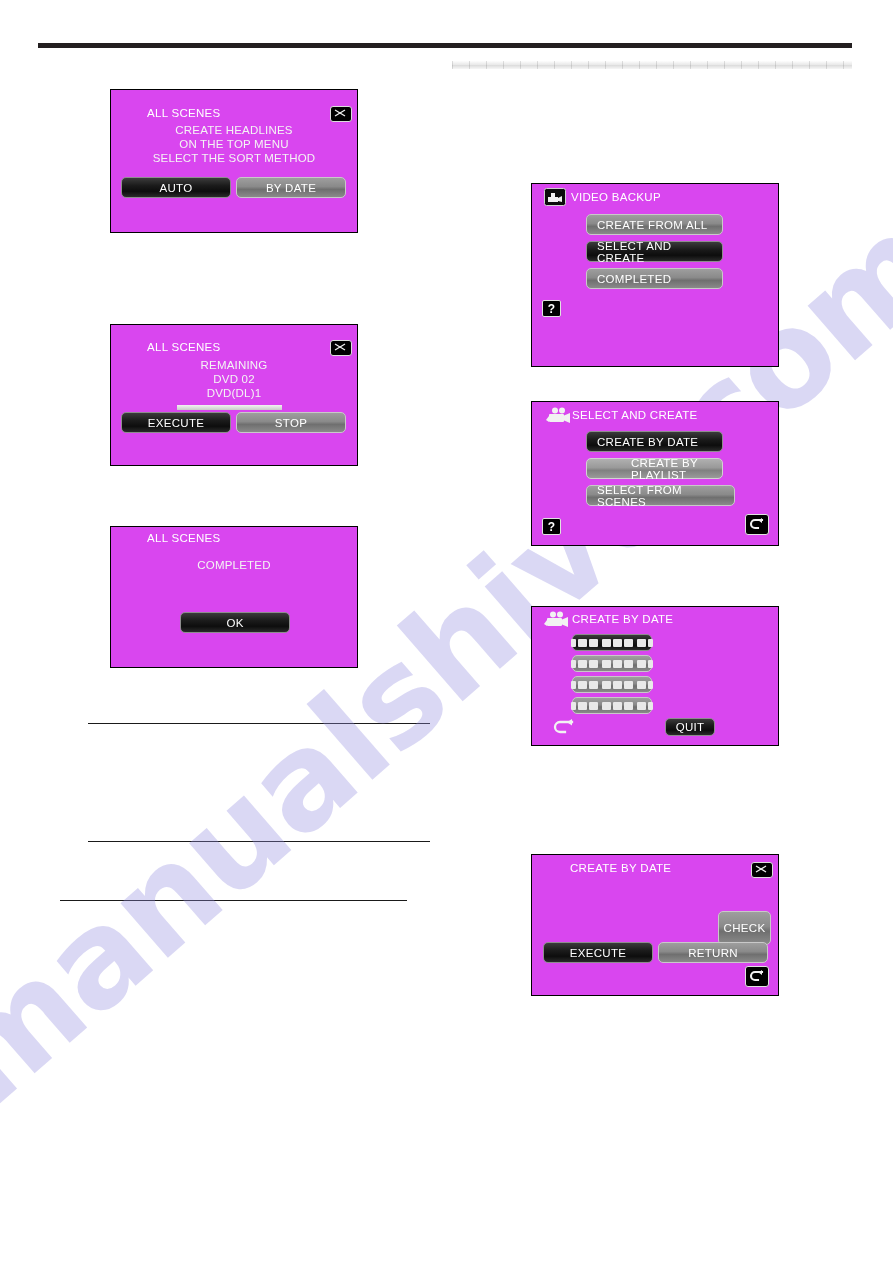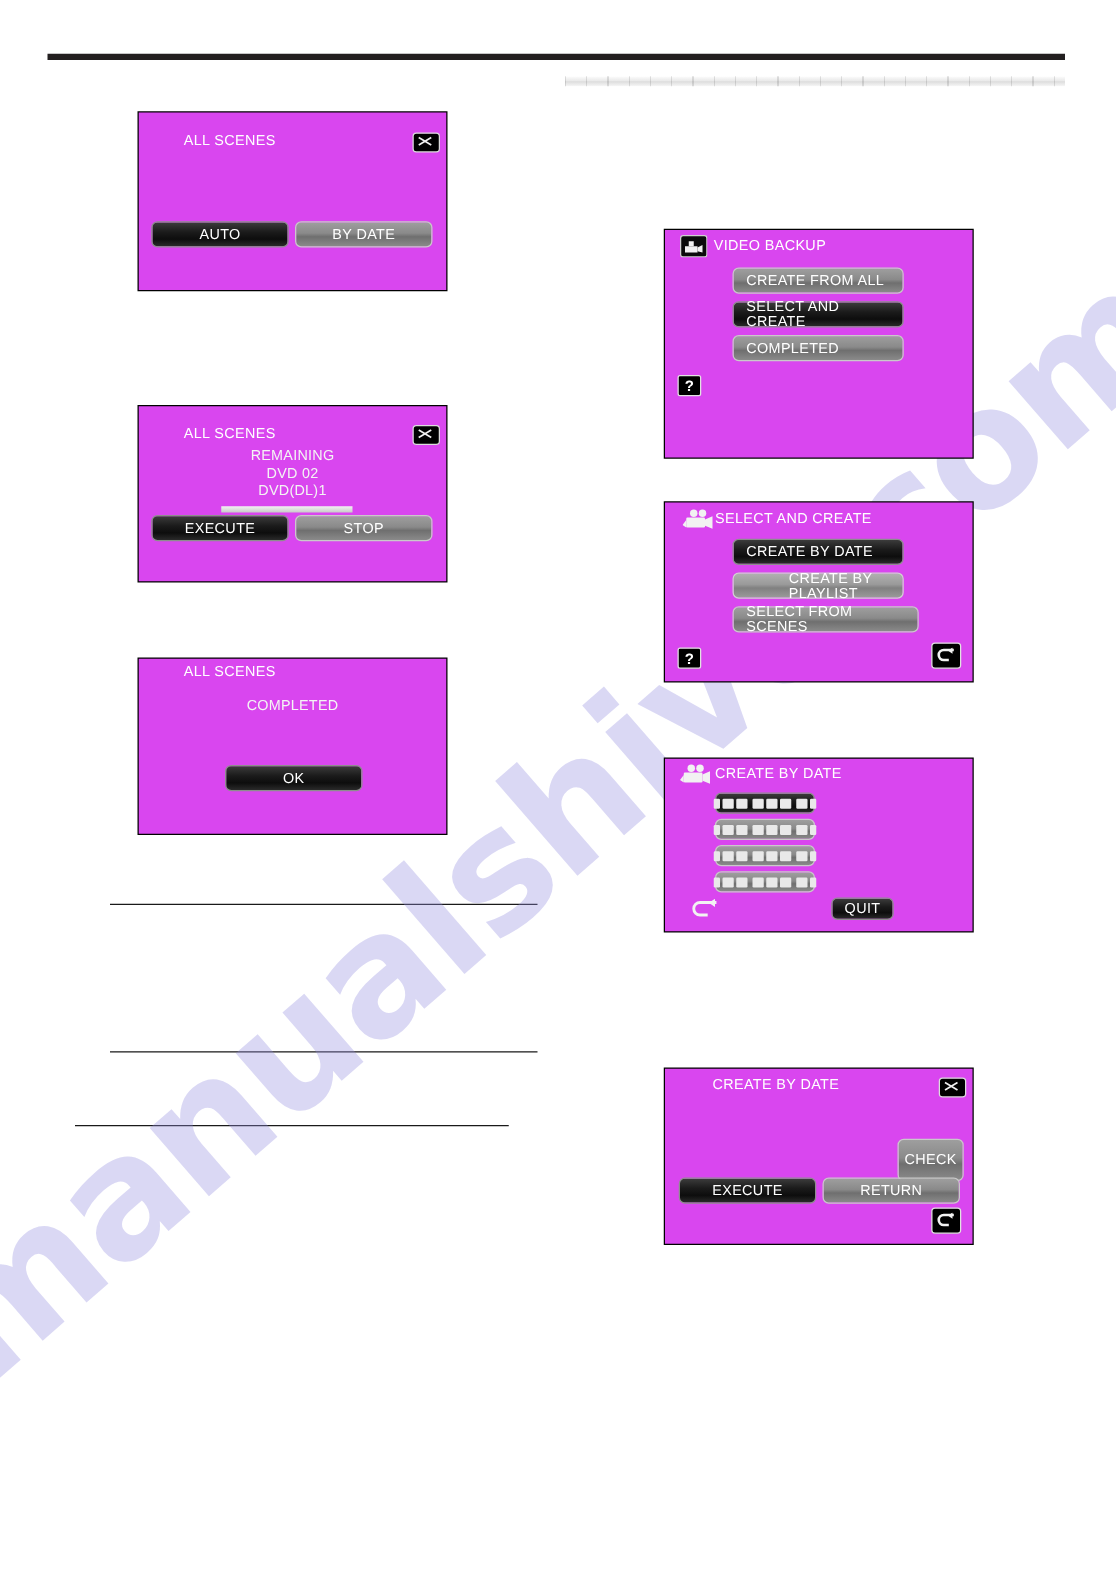--- a/index.html
+++ b/index.html
@@ -126,20 +126,25 @@
 
 <div class="panel" style="left:111px;top:90px;width:246px;height:142px;">
   <div class="title" style="left:36px;top:17px;">ALL SCENES</div>
 
   <div class="xbox" style="left:219px;top:16px;">
     <svg width="18" height="12" viewBox="0 0 18 12" aria-hidden="true">
       <line x1="4" y1="3" x2="14" y2="9" stroke="#f0f0f0" stroke-width="1.3"></line>
       <line x1="14" y1="3" x2="4" y2="9" stroke="#f0f0f0" stroke-width="1.3"></line>
     </svg>
   </div>
+  <div class="centered-lines" style="top:33px;">
+    <div>CREATE HEADLINES</div>
+    <div>ON THE TOP MENU</div>
+    <div>SELECT THE SORT METHOD</div>
+  </div>
   <div class="btn dark center" style="left:10px;top:87px;width:110px;height:21px;">AUTO</div>
   <div class="btn grey center" style="left:125px;top:87px;width:110px;height:21px;">BY DATE</div>
 </div>
 
 <div class="panel" style="left:111px;top:325px;width:246px;height:140px;">
   <div class="title" style="left:36px;top:16px;">ALL SCENES</div>
   <div class="xbox" style="left:219px;top:15px;">
     <svg width="18" height="12" viewBox="0 0 18 12" aria-hidden="true">
       <line x1="4" y1="3" x2="14" y2="9" stroke="#f0f0f0" stroke-width="1.3"></line>
       <line x1="14" y1="3" x2="4" y2="9" stroke="#f0f0f0" stroke-width="1.3"></line>

